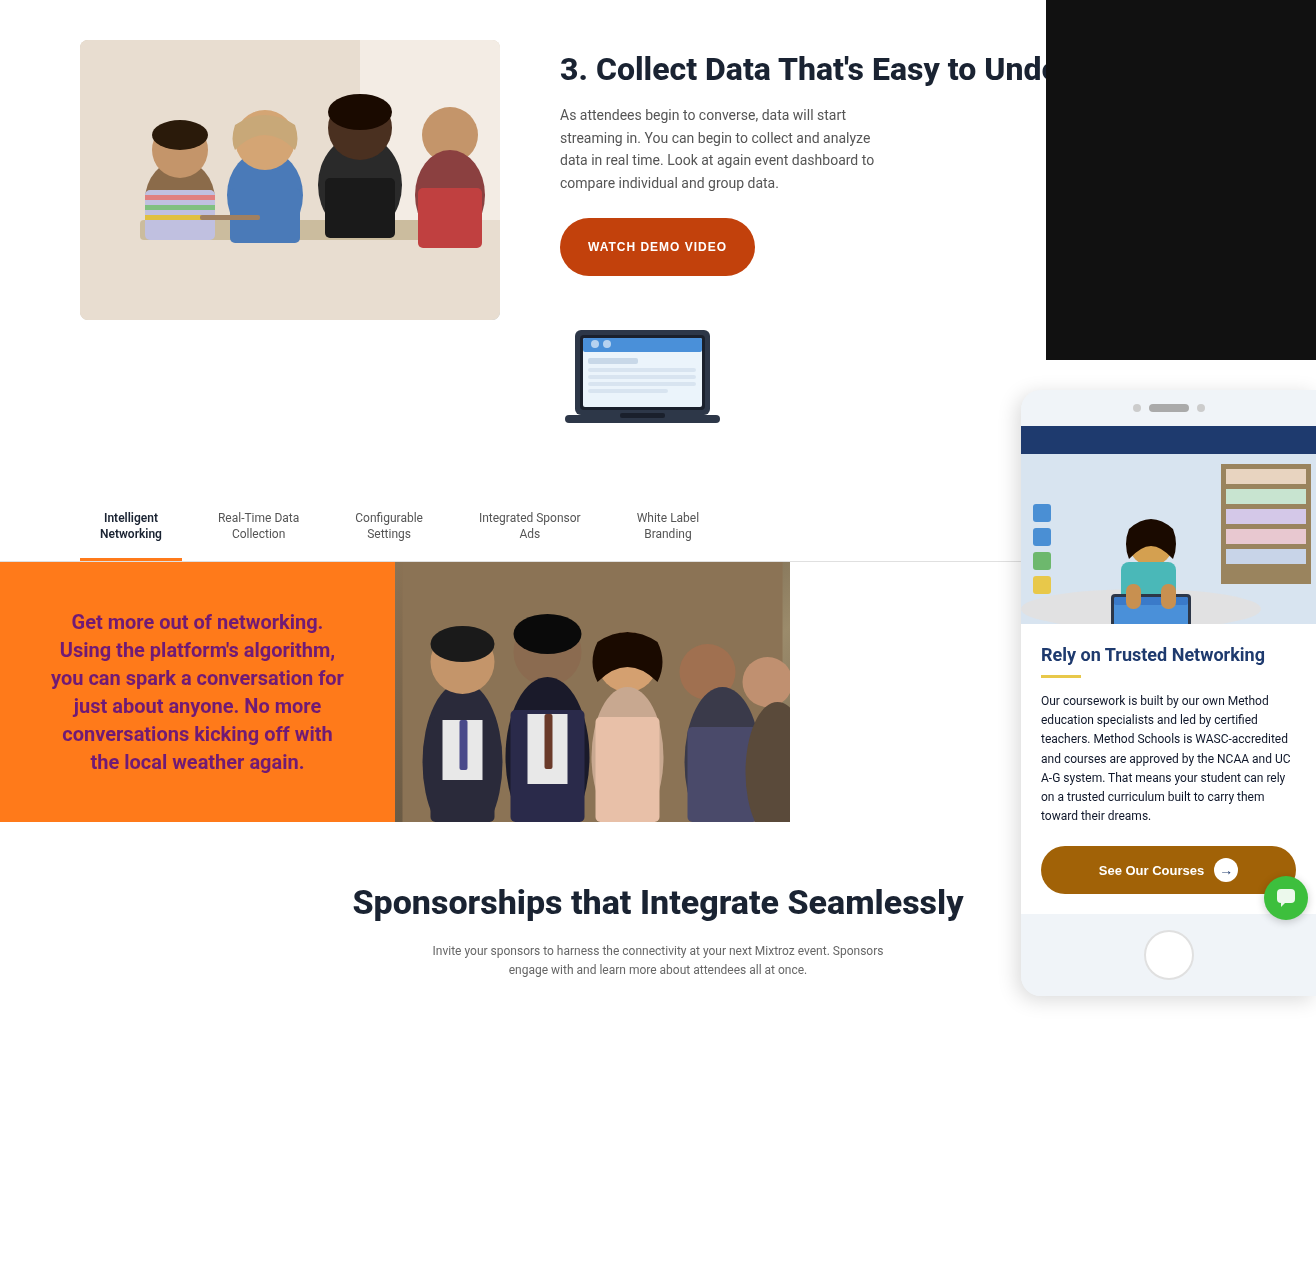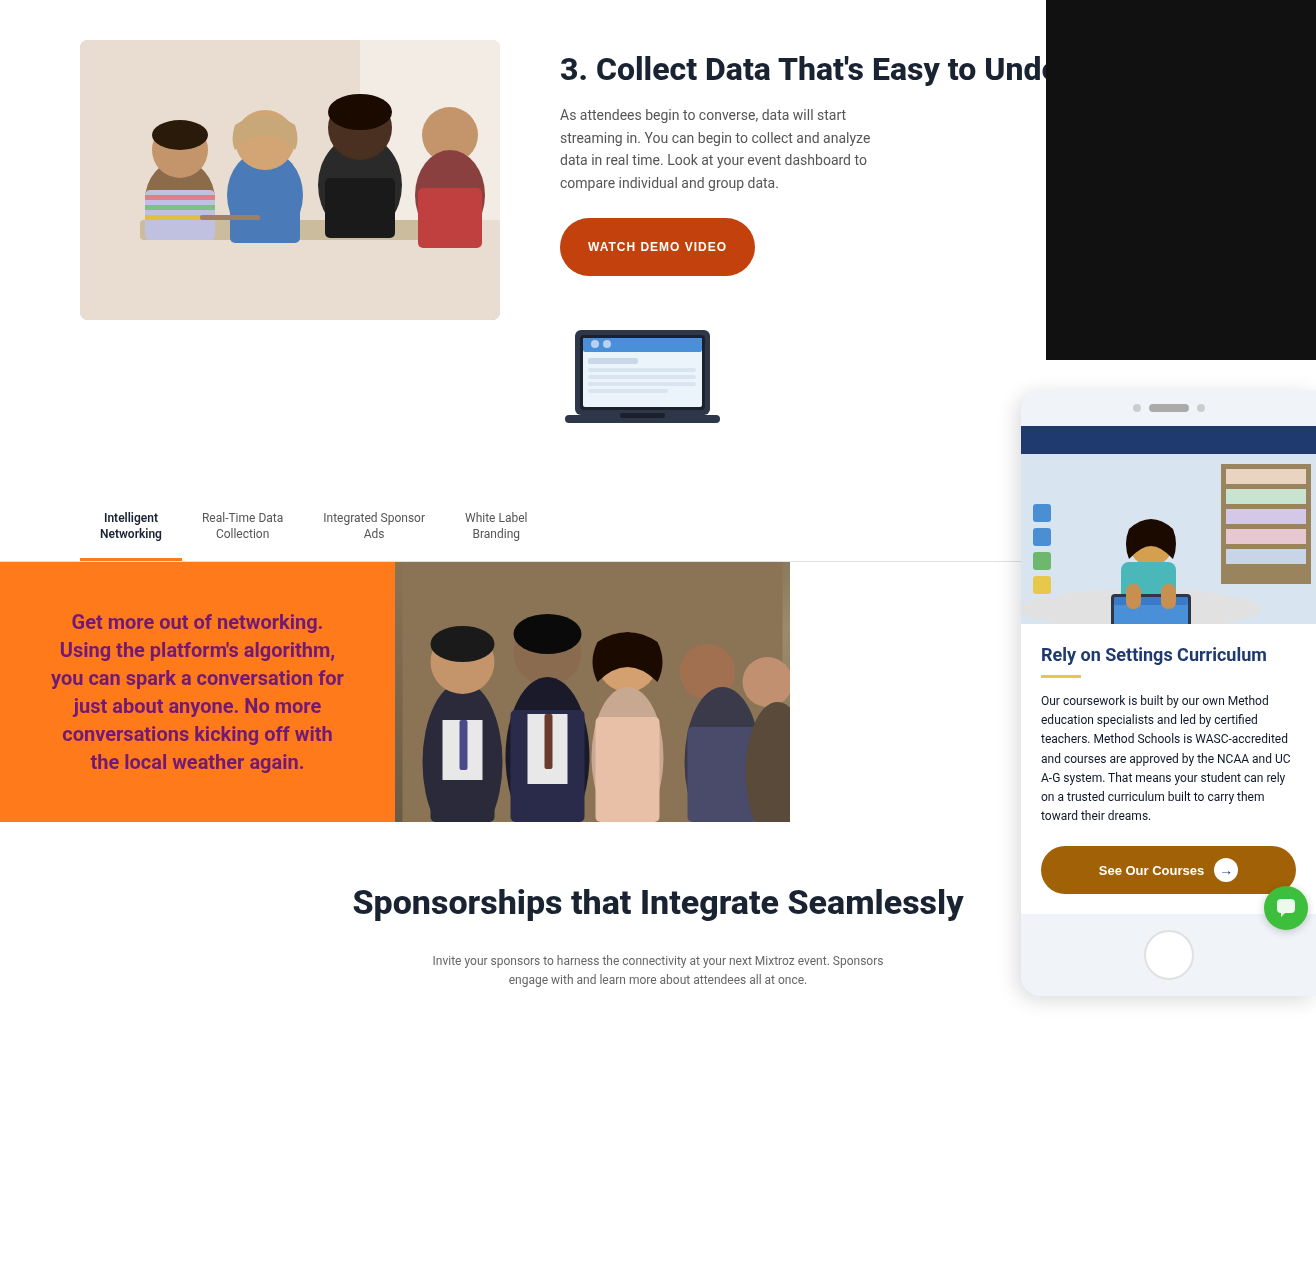--- a/index.html
+++ b/index.html
@@ -76,21 +76,21 @@
       display: inline-block;
     }
 
     
     .nav-tabs-section {
       background: #fff;
       border-bottom: 1px solid #e0e0e0;
       padding: 0 80px;
       display: flex;
       align-items: center;
-      gap: 0;
+      gap: 16px;
     }
 
     .nav-tab {
       padding: 16px 20px;
       font-size: 12px;
       color: #555;
       cursor: pointer;
       text-align: center;
       line-height: 1.3;
       border-bottom: 3px solid transparent;
@@ -139,21 +139,21 @@
       text-align: center;
       padding: 60px 80px 40px;
       background: #fff;
     }
 
     .sponsorships-title {
       font-size: 34px;
       font-weight: 800;
       color: #1a2332;
       line-height: 1.2;
-      margin-bottom: 29px;
+      margin-bottom: 19px;
     }
 
     .sponsorships-description {
       font-size: 12px;
       color: #666;
       max-width: 490px;
       margin: 0 auto;
       line-height: 1.6;
     }
 
@@ -374,21 +374,21 @@
           <ellipse cx="370" cy="155" rx="35" ry="45" fill="#8B4040"></ellipse>
           <rect x="338" y="148" width="64" height="60" rx="5" fill="#c04040"></rect>
 
           <rect x="120" y="175" width="60" height="5" rx="2" fill="#a08060"></rect>
         </svg>
       </div>
     </div>
 
     <div class="section-collect-content">
       <h2 class="collect-title">3. Collect Data That's Easy to Understand</h2>
-      <p class="collect-description">As attendees begin to converse, data will start streaming in. You can begin to collect and analyze data in real time. Look at your event dashboard to compare individual and group data.</p>
+      <p class="collect-description">As attendees begin to converse, data will start streaming in. You can begin to collect and analyze data in real time. Look at again event dashboard to compare individual and group data.</p>
       <button class="watch-demo-btn">WATCH DEMO VIDEO</button>
 
       
       <div>
         <svg class="laptop-svg" width="165" height="115" viewBox="0 0 165 115" xmlns="http://www.w3.org/2000/svg">
 
           <rect x="15" y="10" width="135" height="85" rx="6" fill="#2d3748"></rect>
 
           <rect x="20" y="15" width="125" height="75" rx="4" fill="#1a202c"></rect>
 
@@ -412,20 +412,23 @@
       </div>
     </div>
   </div>
 
   <div class="nav-tabs-section">
     <div class="nav-tab active">
       <span>Intelligent<br>Networking</span>
     </div>
     <div class="nav-tab">
       <span>Real-Time Data<br>Collection</span>
+    </div>
+    <div class="nav-tab">
+      <span>Configurable<br>Settings</span>
     </div>
     <div class="nav-tab">
       <span>Integrated Sponsor<br>Ads</span>
     </div>
     <div class="nav-tab">
       <span>White Label<br>Branding</span>
     </div>
   </div>
 
   <div class="networking-banner">
@@ -515,21 +518,21 @@
         <rect x="90" y="140" width="80" height="50" rx="4" fill="#2d3748"></rect>
         <rect x="93" y="143" width="74" height="44" rx="2" fill="#4a90d9"></rect>
         <rect x="93" y="143" width="74" height="8" rx="2" fill="#3a7ac9"></rect>
 
         <rect x="105" y="130" width="15" height="25" rx="7" fill="#c89050"></rect>
         <rect x="140" y="130" width="15" height="25" rx="7" fill="#c89050"></rect>
       </svg>
     </div>
 
     <div class="panel-content">
-      <div class="panel-title">Rely on Settings Curriculum</div>
+      <div class="panel-title">Rely on Trusted Networking</div>
       <div class="panel-title-underline"></div>
       <p class="panel-description">Our coursework is built by our own Method education specialists and led by certified teachers. Method Schools is WASC-accredited and courses are approved by the NCAA and UC A-G system. That means your student can rely on a trusted curriculum built to carry them toward their dreams.</p>
       <button class="panel-btn">
         <span>See Our Courses</span>
         <div class="panel-btn-arrow">→</div>
       </button>
     </div>
 
     <div class="panel-bottom">
       <div class="panel-circle-btn"></div>

